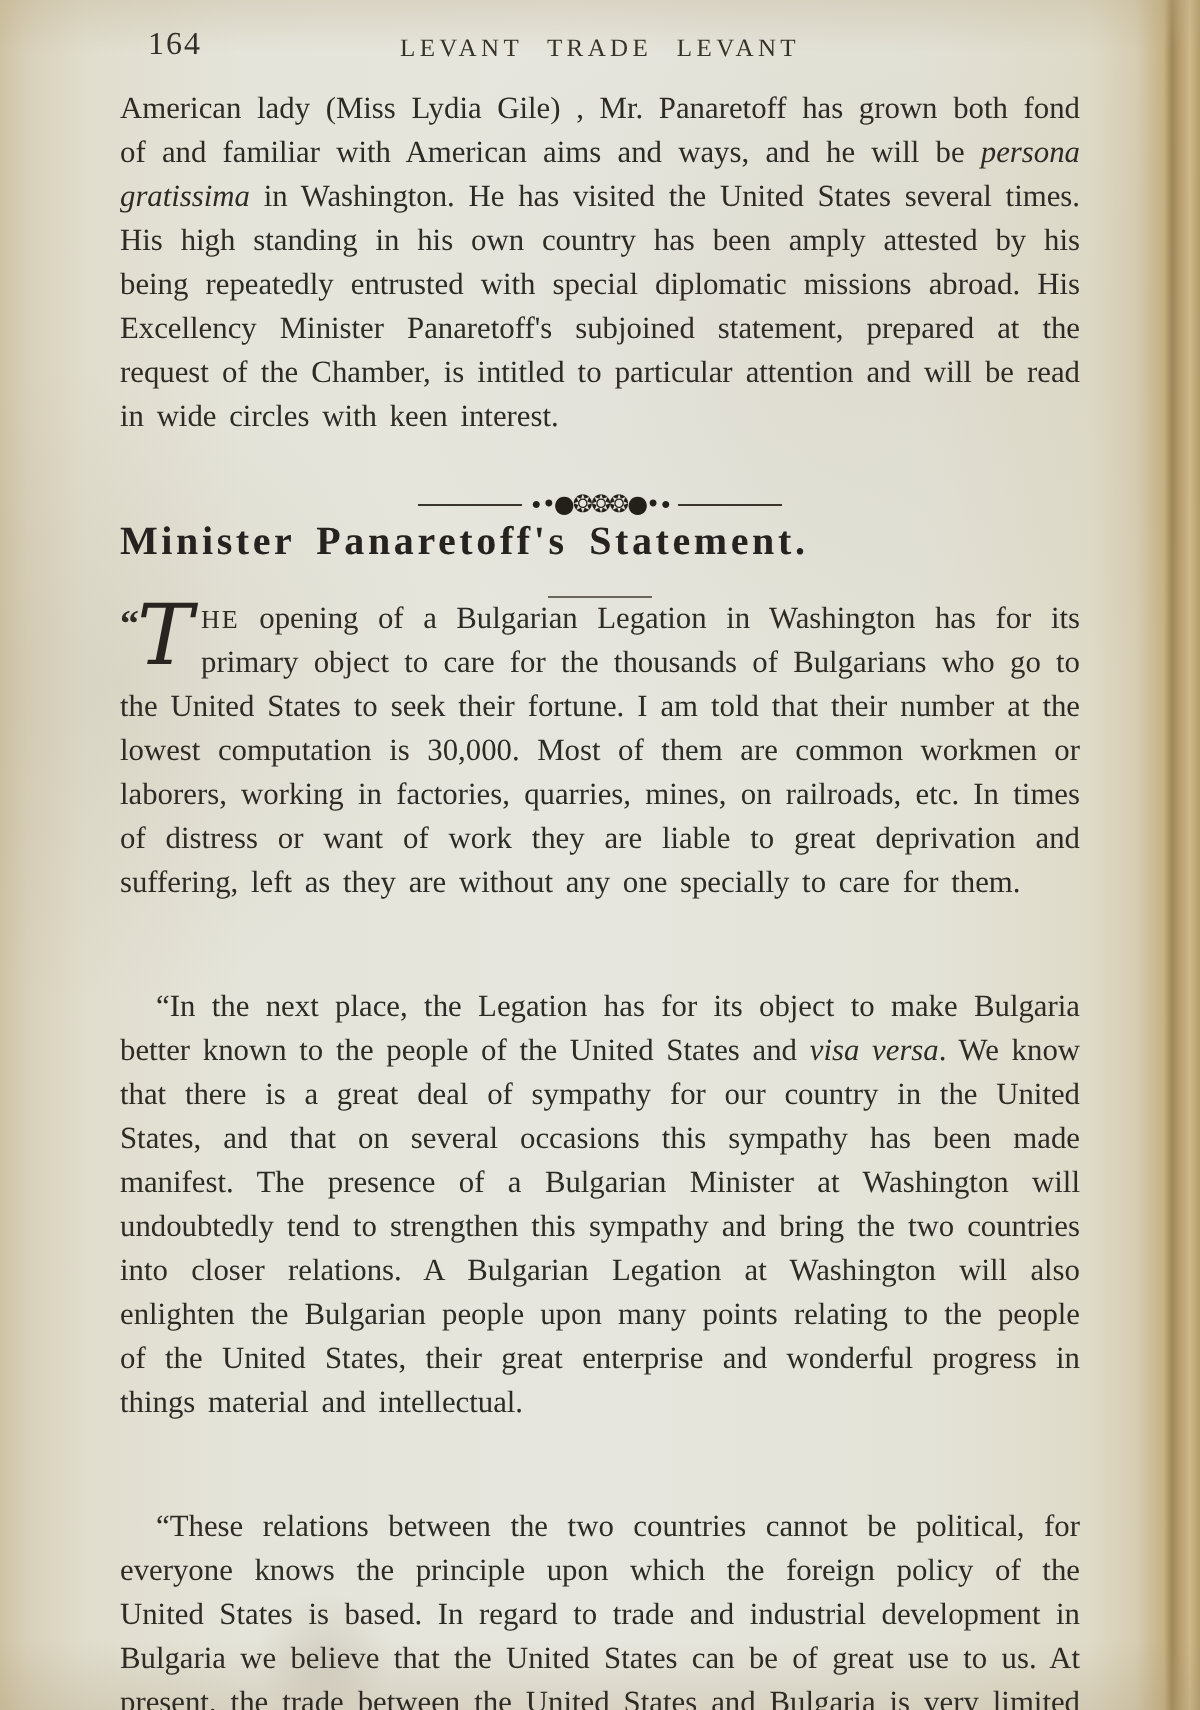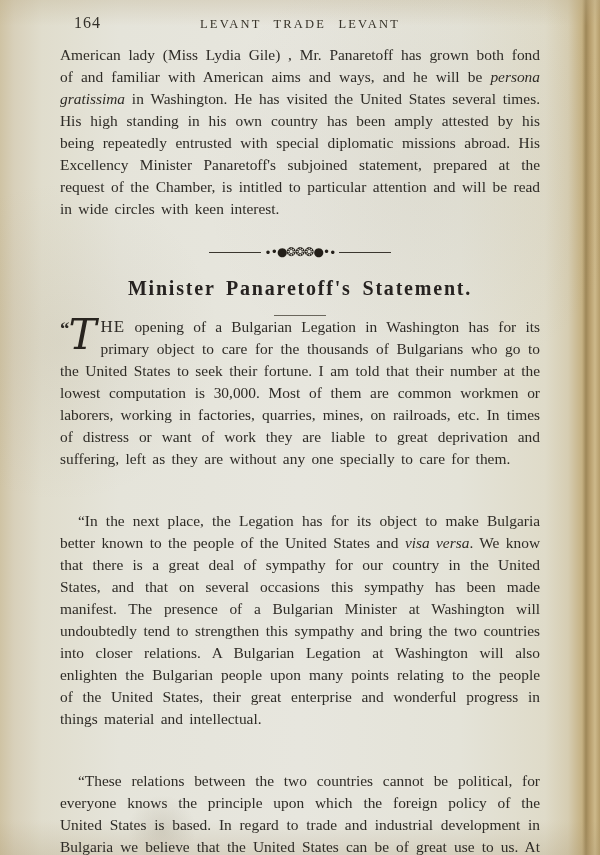--- a/index.html
+++ b/index.html
@@ -54,41 +54,41 @@
   }
   .orn-line { width: 52px; border-top: 1.5px solid #3a362e; }
   .orn-glyphs {
     font-family: "DejaVu Sans", sans-serif;
     font-size: 12px; letter-spacing: -1px; color: #231f19;
     padding: 0 3px; line-height: 12px; white-space: nowrap;
   }
 
   
   .heading {
-    margin-top: 17px; text-align: center;
+    text-align: left;
     font-size: 20px; font-weight: bold; letter-spacing: 1.8px;
     word-spacing: 4px; color: #262220;
   }
   .heading-rule {
     width: 52px; margin: 15px auto 0; border: 0;
     border-top: 1.3px solid #6a665c; height: 0;
   }
 
   
   .statement { margin-top: 21px; }
   .dropwrap { float: left; height: 42px; margin: 1px 4px 0 0; }
   .openq-big {
     font-size: 19px; font-weight: bold; vertical-align: 14px;
     letter-spacing: -2px; margin-right: 1px;
   }
   .dropcap {
     font-size: 42px; line-height: 36px; font-style: italic;
     font-family: "DejaVu Serif", serif; color: #28241f;
   }
-  .smallcaps { font-size: 17px; letter-spacing: 1px; font-family: Liberation Serif, serif; }
+  .smallcaps { font-size: 13px; letter-spacing: 1px; font-family: Liberation Serif, serif; }
   .openq { letter-spacing: 0; }
   p.gap { margin-top: 6px; }
 </style>
 </head>
 <body>
 
 <div class="page">
   <div class="inner">
 
     <div class="header">

